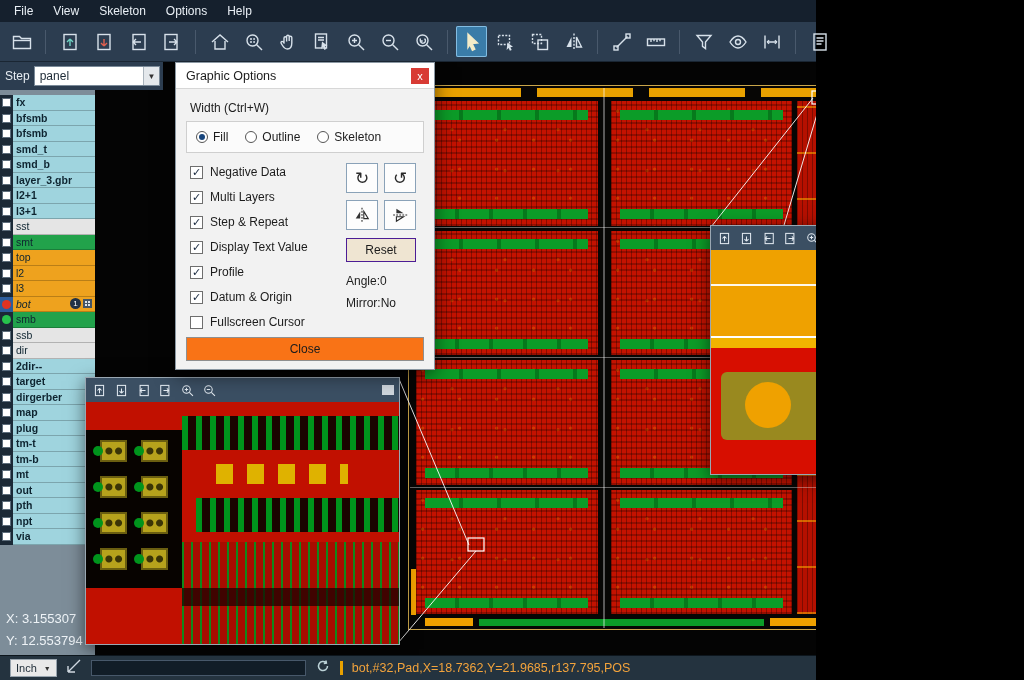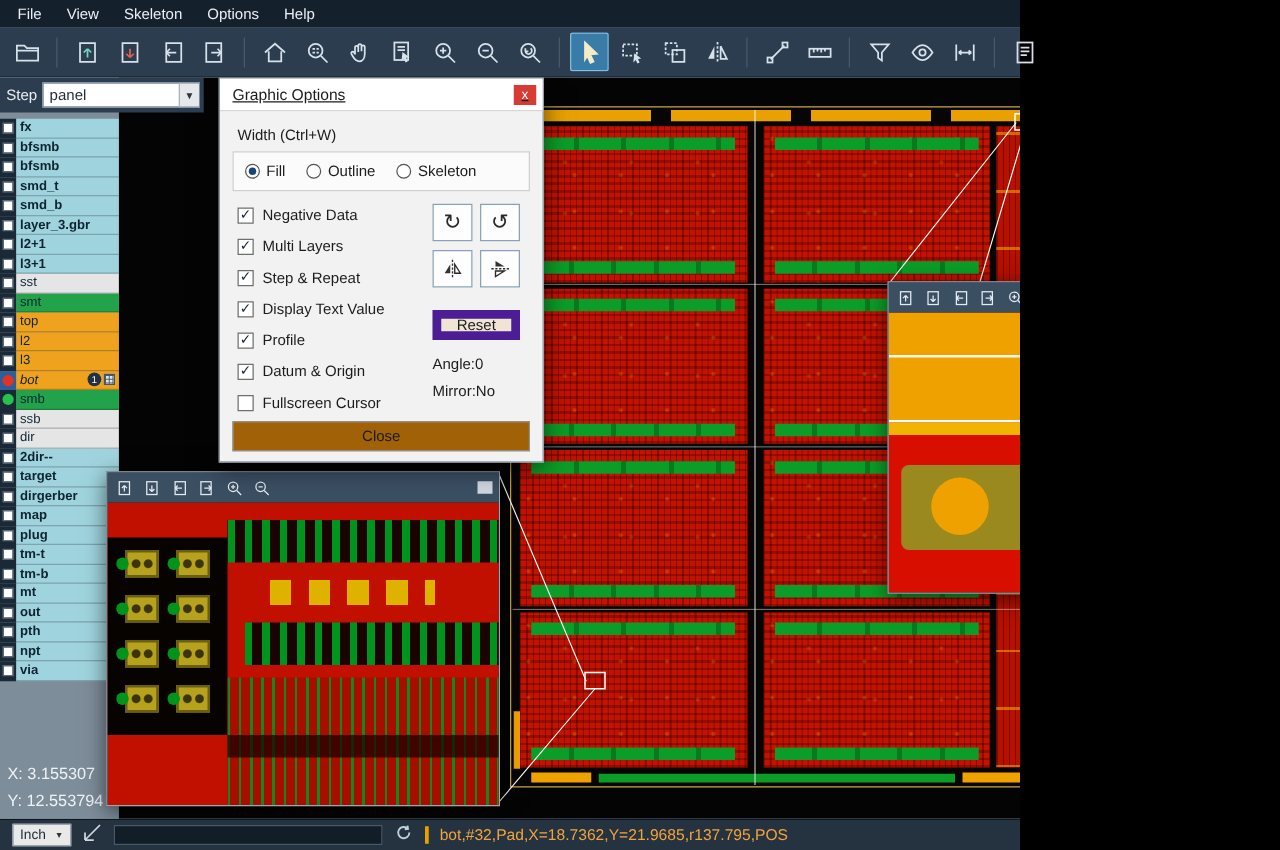--- a/index.html
+++ b/index.html
@@ -123,44 +123,44 @@
   .rm-circ { position:absolute; top:10px; width:46px; height:46px; border-radius:50%; }
   .rm-circ.c1 { left:24px; background:#efa100; }
   .rm-circ.c2 { left:100px; background:#ffffff; }
   .rm-circ.c3 { left:176px; background:#efa100; }
   .rm-tab { position:absolute; left:182px; bottom:0; width:13px; height:18px; background:#99891f; }
 
   
   .gdialog { position:absolute; left:175px; top:0; width:260px; height:308px; background:#f2f2f2;
     border:1px solid #8b98a3; box-shadow:0 5px 18px rgba(0,0,0,.55); z-index:6; font-size:12px; color:#1c1c1c; }
   .gd-title { height:26px; background:#fff; border-bottom:1px solid #d7d7d7; display:flex;
-    align-items:center; padding-left:10px; font-size:12.5px;text-decoration:underline; }
+    align-items:center; padding-left:10px; font-size:12.5px; }
   .gd-close { margin-left:auto; width:18px; height:16px; background:#d83b34; color:#fff;
     display:flex; align-items:center; justify-content:center; font-size:11px; margin-right:5px; cursor:default; }
   .gd-width-label { position:absolute; left:14px; top:38px; }
   .gd-radiobox { position:absolute; left:10px; top:58px; width:238px; height:32px; border:1px solid #cfcfcf;
     background:#fbfbfb; display:flex; align-items:center; gap:17px; padding:0 9px; }
   .gd-radio { display:flex; align-items:center; gap:5px; }
   .rdot { width:12px; height:12px; border-radius:50%; border:1px solid #555; background:#fff; position:relative; }
   .gd-radio.sel .rdot::after { content:""; position:absolute; inset:2px; border-radius:50%; background:#17457c; }
   .gd-checks { position:absolute; left:14px; top:102px; }
   .gd-cb { display:flex; align-items:center; gap:7px; height:14px; margin-bottom:11px; white-space:nowrap; }
   .cbox { width:13px; height:13px; border:1px solid #6e6e6e; background:#fff; display:flex;
     align-items:center; justify-content:center; font-size:11px; line-height:11px; color:#15253c; font-style:normal; }
   .cbox i { font-style:normal; }
   .gd-side { position:absolute; right:12px; top:100px; width:76px; }
   .gd-btnrow { display:flex; gap:6px; margin-bottom:7px; }
   .sqbtn { width:32px; height:30px; border:1px solid #8aa2b8; background:#fdfdfd; display:flex;
     align-items:center; justify-content:center; font-size:17px; color:#2a2a2a; }
   .sqbtn svg { stroke:#2a2a2a; fill:none; stroke-width:1.2; }
-  .gd-reset { width:70px; height:24px; border:7px solid #4c1d95; background:#efe5d2; font-size:12px;
-    margin-top:18px; display:flex; align-items:center; justify-content:center; }
+  .gd-reset { width:70px; height:24px; border:1px solid #4c1d95; background:#efe5d2; font-size:12px;
+    margin-top:8px; display:flex; align-items:center; justify-content:center; }
   .gd-angle { margin-top:12px; } .gd-mirror { margin-top:8px; }
   .gd-closebtn { position:absolute; left:10px; right:10px; bottom:8px; height:24px; border:1px solid #8f8f8f;
-    background:#a16207; display:flex; align-items:center; justify-content:center; font-size:12px; }
+    background:#f97316; display:flex; align-items:center; justify-content:center; font-size:12px; }
 
   
   .statusbar { height:25px; background:#24333f; border-top:1px solid #0d161d; display:flex;
     align-items:center; gap:9px; padding:0 10px; }
   .sb-unit { height:18px; min-width:44px; background:#e9e9e9; color:#1c2a36; font-size:11px;
     display:flex; align-items:center; padding:0 5px; gap:7px; border:1px solid #98a4ae; }
   .sb-unit .arrow { font-size:7px; color:#333; }
   .sb-corner svg { stroke:#cfd8e0; fill:none; stroke-width:1.4; }
   .sb-input { width:215px; height:16px; background:#111d27; border:1px solid #47586a; color:#dde; font-size:11px; }
   .sb-refresh svg { stroke:#bcd3d8; fill:none; stroke-width:1.5; }

